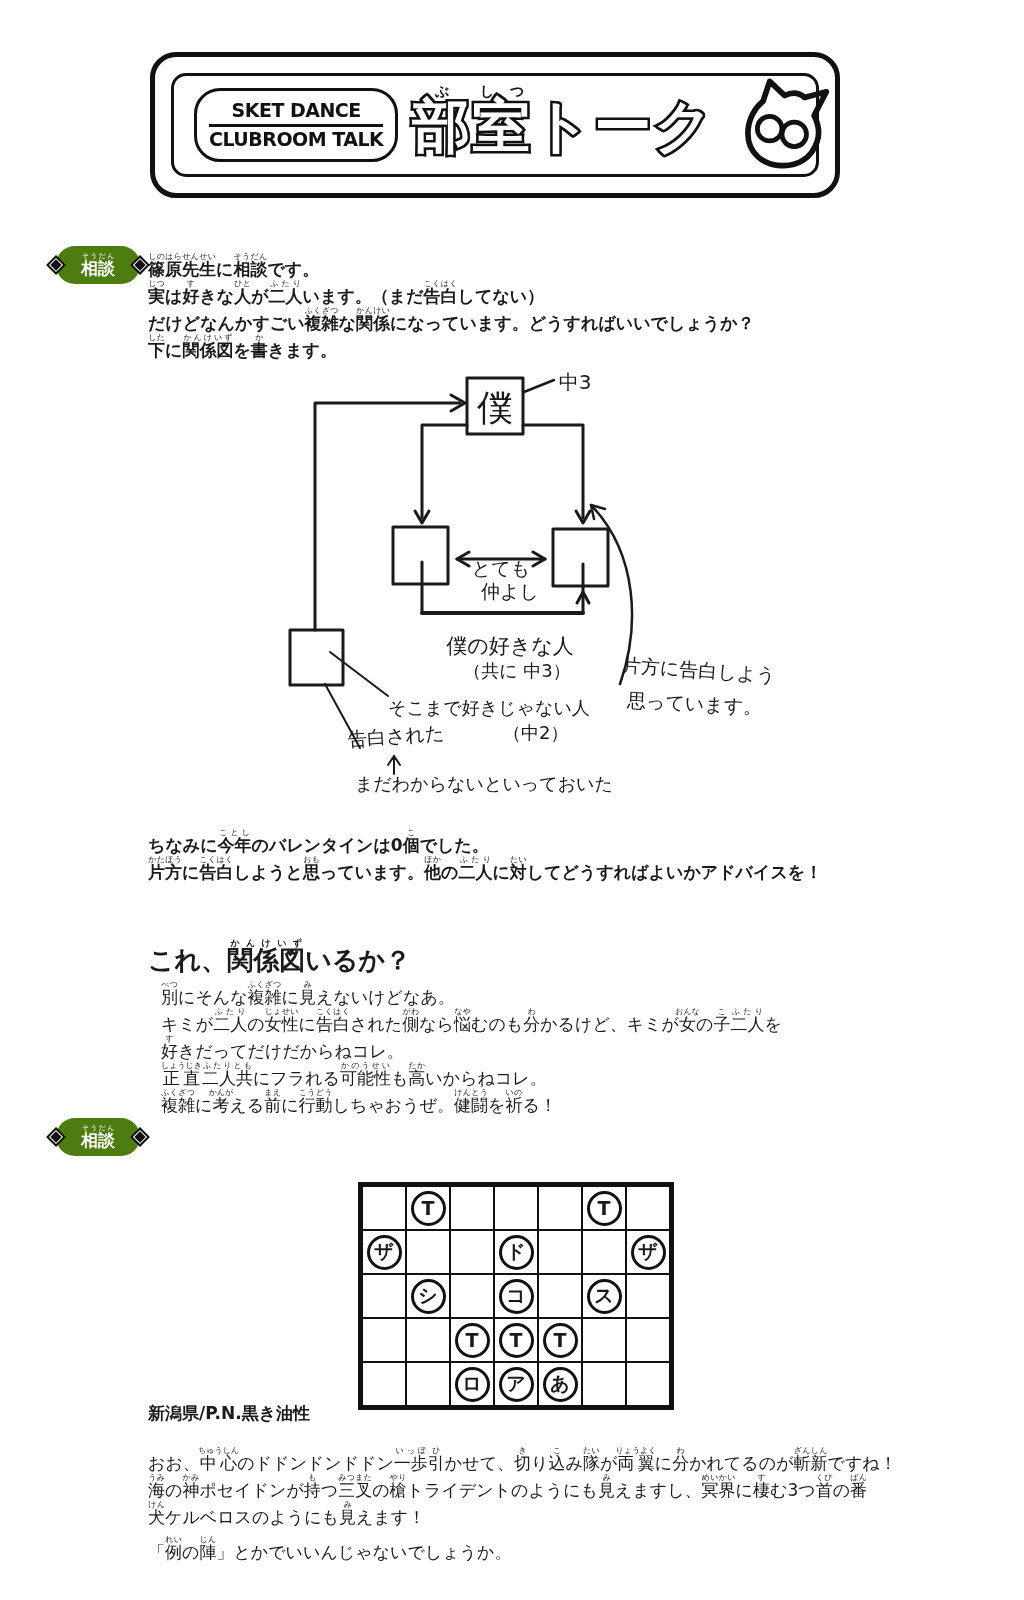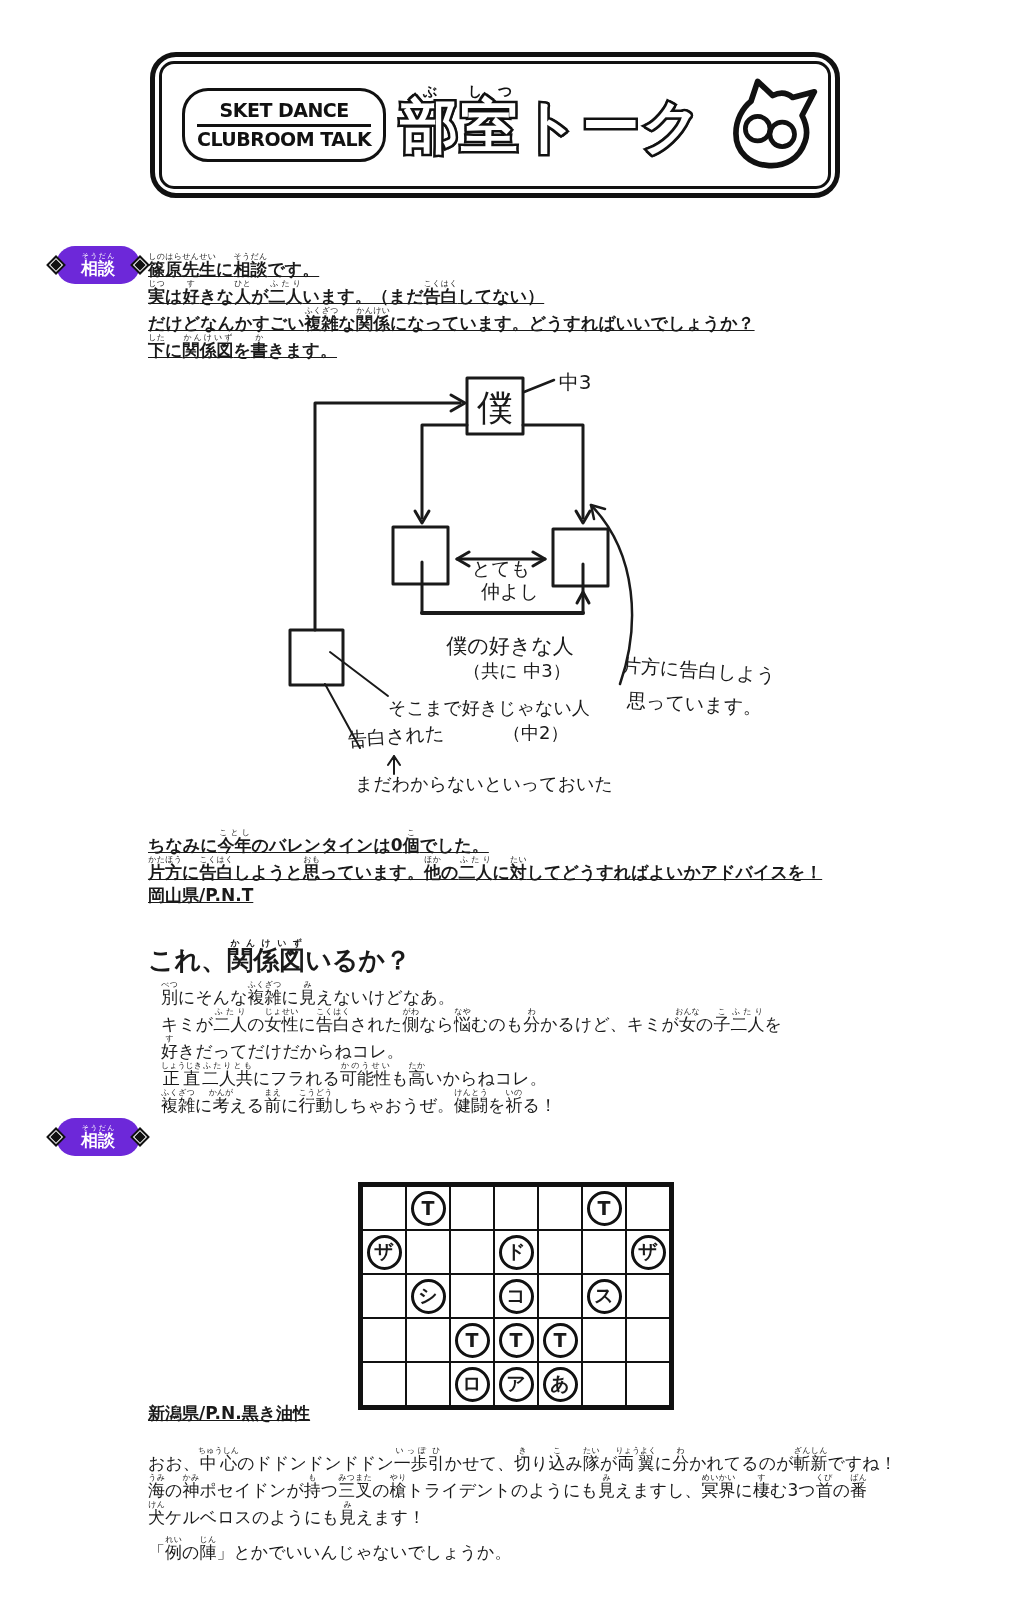--- a/index.html
+++ b/index.html
@@ -5,21 +5,21 @@
   * { margin:0; padding:0; box-sizing:border-box; }
   html,body { background:#e8e8e8; }
   .page {
     position:relative; width:1024px; height:1600px; margin:0 auto;
     background:#ffffff; color:#1a1a1a; overflow:hidden;
     font-family:"DejaVu Sans","Liberation Sans",sans-serif;
   }
   
   .banner {
     position:absolute; left:150px; top:52px; width:690px; height:146px;
-    border:5px solid #111; border-radius:26px; padding:4px; background:#fff;
+    border:5px solid #111; border-radius:26px; padding:16px; background:#fff;
   }
   .banner-inner {
     height:100%; border:3px solid #111; border-radius:15px;
     display:flex; align-items:center; padding:0 20px; gap:14px;
   }
   .series-badge {
     border:3px solid #111; border-radius:26px; padding:9px 12px;
     font-weight:bold; font-size:19px; line-height:1.15; letter-spacing:-0.5px;
     white-space:nowrap; text-align:center; color:#111;
   }
@@ -30,34 +30,34 @@
     text-shadow:-2px -2px 0 #111,2px -2px 0 #111,-2px 2px 0 #111,2px 2px 0 #111,
                 -2px 0 0 #111,2px 0 0 #111,0 -2px 0 #111,0 2px 0 #111;
   }
   .page-title rt {
     -webkit-text-stroke:0; color:#111; text-shadow:none;
     font-size:14px; font-weight:bold; letter-spacing:0;
   }
   .cat { flex:0 0 auto; }
   
   .soudan {
-    position:absolute; width:84px; height:38px; background:#6d28d9; border-radius:19px;
+    position:absolute; width:84px; height:38px; background:#4d7c0f; border-radius:19px;
     display:flex; align-items:center; justify-content:center; color:#fff;
   }
   .soudan ruby { font-size:17px; font-weight:bold; line-height:1; }
   .soudan rt { font-size:7px; font-weight:normal; }
   .soudan .dia { position:absolute; top:12px; width:14px; height:14px; background:#111; transform:rotate(45deg); }
   .soudan .dia::after { content:""; position:absolute; inset:2px; border:1.5px solid #fff; }
   .soudan .dia.dl { left:-7px; } .soudan .dia.dr { right:-7px; }
   .s1 { left:56px; top:246px; }
   .s2 { left:56px; top:1118px; }
   
   .tblock { position:absolute; white-space:nowrap; }
   .ln { height:27px; line-height:27px; font-size:17px; }
-  .bold .ln, .ln.b { font-weight:bold;text-decoration:underline; }
+  .bold .ln, .ln.b { font-weight:bold; }
   .ln rt { font-size:8px; font-weight:normal; letter-spacing:0; }
   .gap { margin-top:8px; }
   .headline { position:absolute; font-size:26px; font-weight:bold; height:34px; line-height:34px; white-space:nowrap;margin-top:12px; }
   .headline rt { font-size:9px; }
   
   .diagram { position:absolute; left:270px; top:362px; }
   .diagram text { fill:#1a1a1a; font-family:"DejaVu Sans","Liberation Sans",sans-serif; }
   
   .fgrid {
     position:absolute; left:358px; top:1182px; border:4px solid #111;
@@ -152,21 +152,20 @@
       <text x="78" y="381" font-size="19" stroke="none" transform="rotate(-4 120 375)">告白された</text>
       <text x="85" y="428" font-size="18" stroke="none">まだわからないといっておいた</text>
       <text x="352" y="310" font-size="19" stroke="none" transform="rotate(4 360 305)">片方に告白しようと</text>
       <text x="357" y="345" font-size="19" stroke="none" transform="rotate(3 360 340)">思っています。</text>
     </svg>
   </div>
 
   <div class="tblock bold" style="left:148px; top:828px;">
     <div class="ln">ちなみに<ruby>今年<rt>ことし</rt></ruby>のバレンタインは0<ruby>個<rt>こ</rt></ruby>でした。</div>
     <div class="ln"><ruby>片方<rt>かたほう</rt></ruby>に<ruby>告白<rt>こくはく</rt></ruby>しようと<ruby>思<rt>おも</rt></ruby>っています。<ruby>他<rt>ほか</rt></ruby>の<ruby>二人<rt>ふたり</rt></ruby>に<ruby>対<rt>たい</rt></ruby>してどうすればよいかアドバイスを！</div>
-    <div class="ln">岡山県/P.N.T</div>
   </div>
 
   <div class="headline" style="left:148px; top:926px;">これ、<ruby>関係図<rt>かんけいず</rt></ruby>いるか？</div>
   <div class="tblock" style="left:161px; top:970px;margin-top:10px;">
     <div class="ln"><ruby>別<rt>べつ</rt></ruby>にそんな<ruby>複雑<rt>ふくざつ</rt></ruby>に<ruby>見<rt>み</rt></ruby>えないけどなあ。</div>
     <div class="ln">キミが<ruby>二人<rt>ふたり</rt></ruby>の<ruby>女性<rt>じょせい</rt></ruby>に<ruby>告白<rt>こくはく</rt></ruby>された<ruby>側<rt>がわ</rt></ruby>なら<ruby>悩<rt>なや</rt></ruby>むのも<ruby>分<rt>わ</rt></ruby>かるけど、キミが<ruby>女<rt>おんな</rt></ruby>の<ruby>子<rt>こ</rt></ruby><ruby>二人<rt>ふたり</rt></ruby>を</div>
     <div class="ln"><ruby>好<rt>す</rt></ruby>きだってだけだからねコレ。</div>
     <div class="ln"><ruby>正直<rt>しょうじき</rt></ruby><ruby>二人共<rt>ふたりとも</rt></ruby>にフラれる<ruby>可能性<rt>かのうせい</rt></ruby>も<ruby>高<rt>たか</rt></ruby>いからねコレ。</div>
     <div class="ln"><ruby>複雑<rt>ふくざつ</rt></ruby>に<ruby>考<rt>かんが</rt></ruby>える<ruby>前<rt>まえ</rt></ruby>に<ruby>行動<rt>こうどう</rt></ruby>しちゃおうぜ。<ruby>健闘<rt>けんとう</rt></ruby>を<ruby>祈<rt>いの</rt></ruby>る！</div>
   </div>

